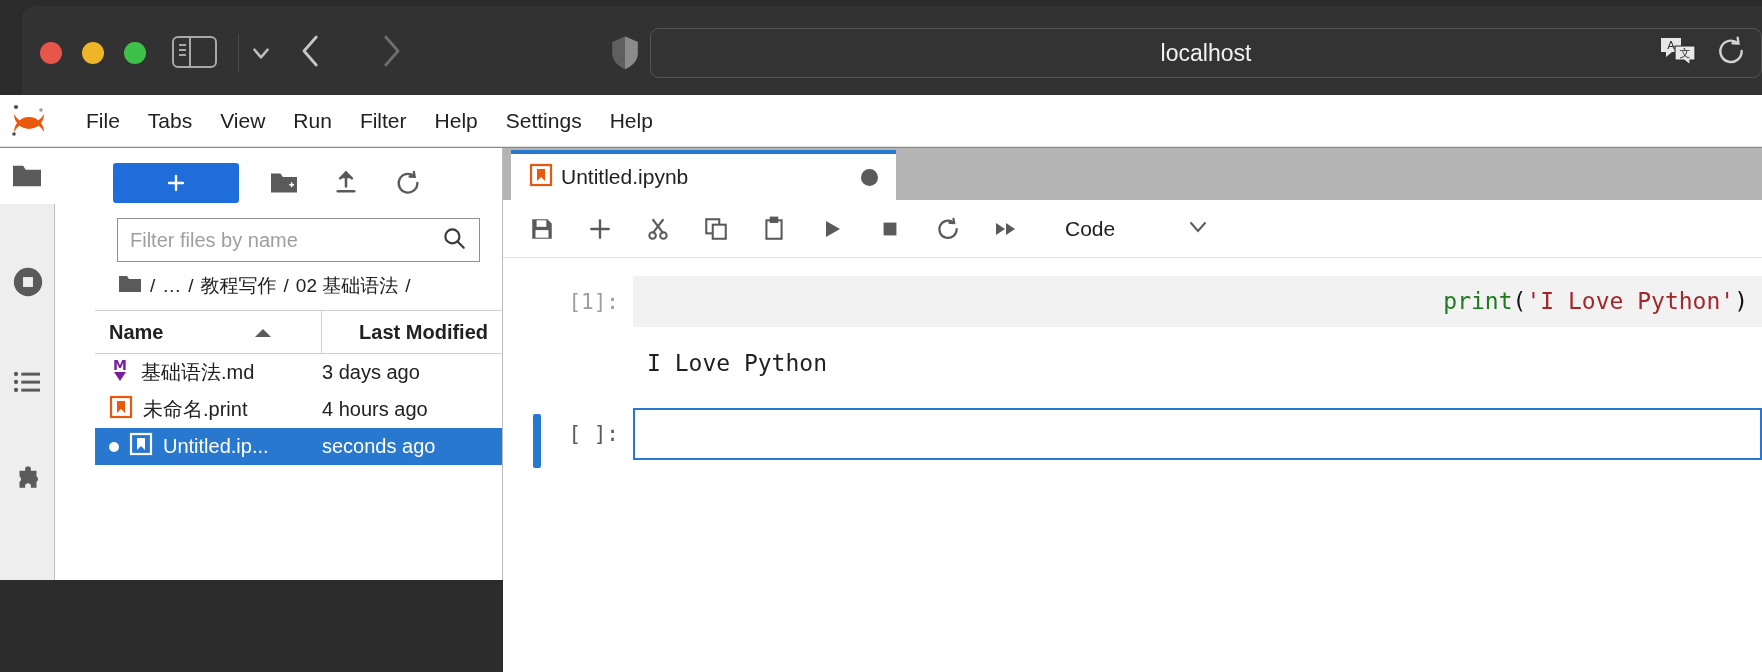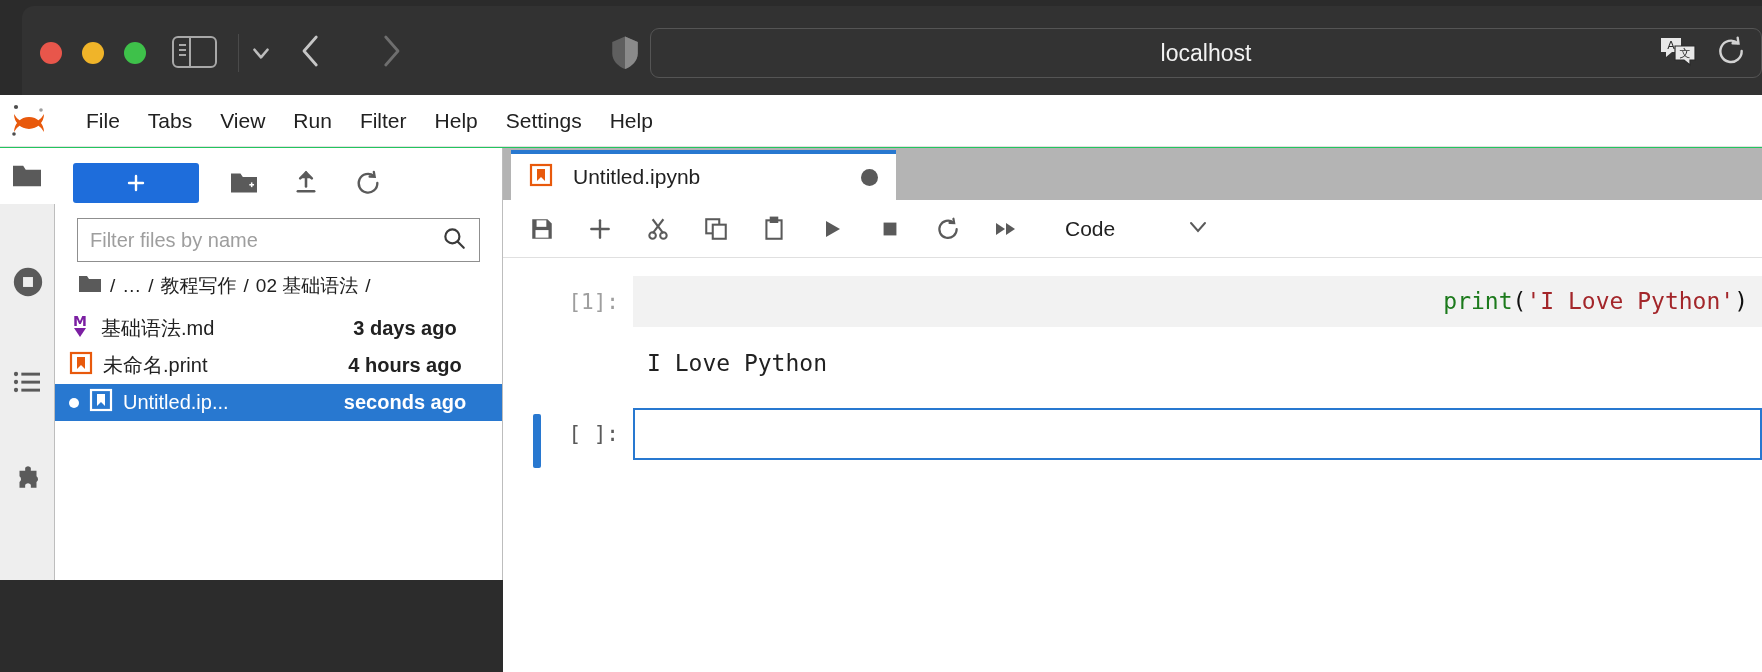--- a/index.html
+++ b/index.html
@@ -72,21 +72,21 @@
   .activity-bar {
     position: absolute; left: 0; top: 148px; width: 55px; bottom: 0;
     background: #eeeeee; border-right: 1px solid #bdbdbd;
   }
   .act-btn { width: 55px; height: 56px; display: flex; align-items: center; justify-content: center; }
   .act-btn.active { background: #ffffff; border-right: 1px solid #ffffff; }
 
   
   .filebrowser {
     position: absolute; left: 55px; top: 148px; width: 448px; bottom: 0;
-    background: #ffffff; border-right: 1px solid #bdbdbd;
+    background: #ffffff; border-right: 1px solid #bdbdbd; padding-left: 40px;
   }
   .fb-toolbar { display: flex; align-items: center; height: 70px; padding: 0 18px; gap: 28px; }
   .new-launcher-btn {
     width: 126px; height: 40px; background: #1e6ddb; border-radius: 3px;
     display: flex; align-items: center; justify-content: center;
   }
   .fb-tool-icon { width: 34px; height: 34px; display: flex; align-items: center; justify-content: center; }
 
   .filter-box {
     margin: 0 22px; height: 44px; border: 1px solid #8f8f8f;
@@ -110,32 +110,32 @@
   }
   .col-name { flex: 1; display: flex; align-items: center; padding-left: 14px; border-right: 1px solid #d0d0d0; height: 100%; }
   .col-mod { width: 180px; display: flex; align-items: center; justify-content: flex-end; padding-right: 14px; height: 100%; }
   .sort-caret { margin-left: 90px; }
 
   .file-row {
     display: flex; align-items: center; height: 37px; font-size: 20px; color: #212121;
   }
   .file-row.selected { background: #2878d0; color: #ffffff; }
   .fr-name { flex: 1; display: flex; align-items: center; gap: 10px; padding-left: 14px; }
-  .fr-mod { width: 180px; text-align: center; padding-right: 14px; font-weight: bold; }
+  .fr-mod { width: 180px; text-align: left; padding-right: 14px; }
   .dirty-dot { width: 10px; height: 10px; border-radius: 50%; background: #ffffff; flex: 0 0 auto; }
 
   
   .main {
     position: absolute; left: 503px; top: 148px; right: 0; bottom: 0; background: #ffffff;
   }
   .tabbar { height: 52px; background: #b4b4b4; position: relative; }
   .nb-tab {
     position: absolute; left: 8px; top: 2px; width: 385px; height: 50px;
     background: #ffffff; border-top: 4px solid #2878d0;
-    display: flex; align-items: center; padding: 0 18px; gap: 20px;
+    display: flex; align-items: center; padding: 0 18px; gap: 8px;
   }
   .nb-tab-label { font-size: 21px; color: #212121; flex: 1; }
   .tab-dirty { width: 17px; height: 17px; border-radius: 50%; background: #5a5a5a; }
 
   .nb-toolbar {
     height: 58px; background: #ffffff; border-bottom: 1px solid #e0e0e0;
     display: flex; align-items: center; padding-left: 22px; gap: 24px;
   }
   .tb-icon { width: 34px; height: 34px; display: flex; align-items: center; justify-content: center; }
   .celltype-select {
@@ -346,20 +346,33 @@
       </span>
       <span class="crumb-sep">/</span>
       <span>…</span>
       <span class="crumb-sep">/</span>
       <span>教程写作</span>
       <span class="crumb-sep">/</span>
       <span>02 基础语法</span>
       <span class="crumb-sep">/</span>
     </div>
 
+    <div class="fb-header">
+      <div class="col-name">
+        <span>Name</span>
+        <span class="sort-caret">
+          <svg width="20" height="12" viewBox="0 0 20 12">
+              <polygon points="10,2 18,10 2,10" fill="#5a5a5a"></polygon>
+            </svg>
+        </span>
+      </div>
+      <div class="col-mod">
+        <span>Last Modified</span>
+      </div>
+    </div>
 
     <div class="file-row">
       <div class="fr-name">
         <span>
           <svg width="22" height="26" viewBox="0 0 22 26">
             <text x="11" y="13" font-size="14" font-weight="bold" text-anchor="middle" fill="#7b1fa2" font-family="DejaVu Sans, sans-serif">M</text>
             <polygon points="5,15 17,15 11,24" fill="#7b1fa2"></polygon>
           </svg>
         </span>
         <span>基础语法.md</span>

